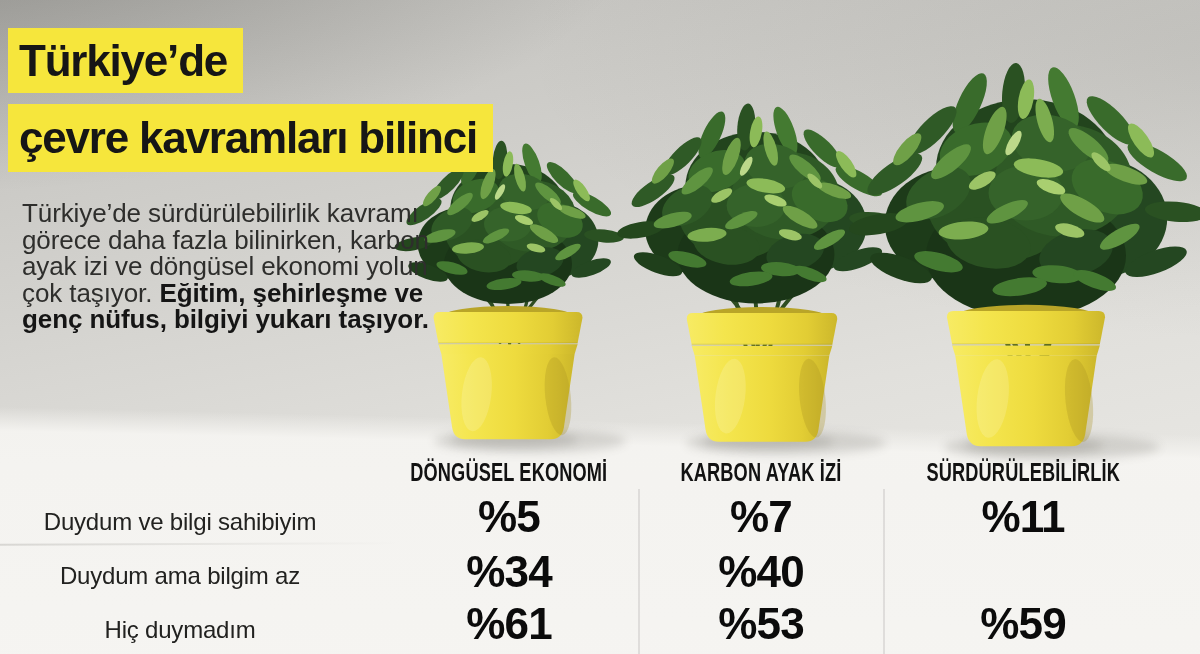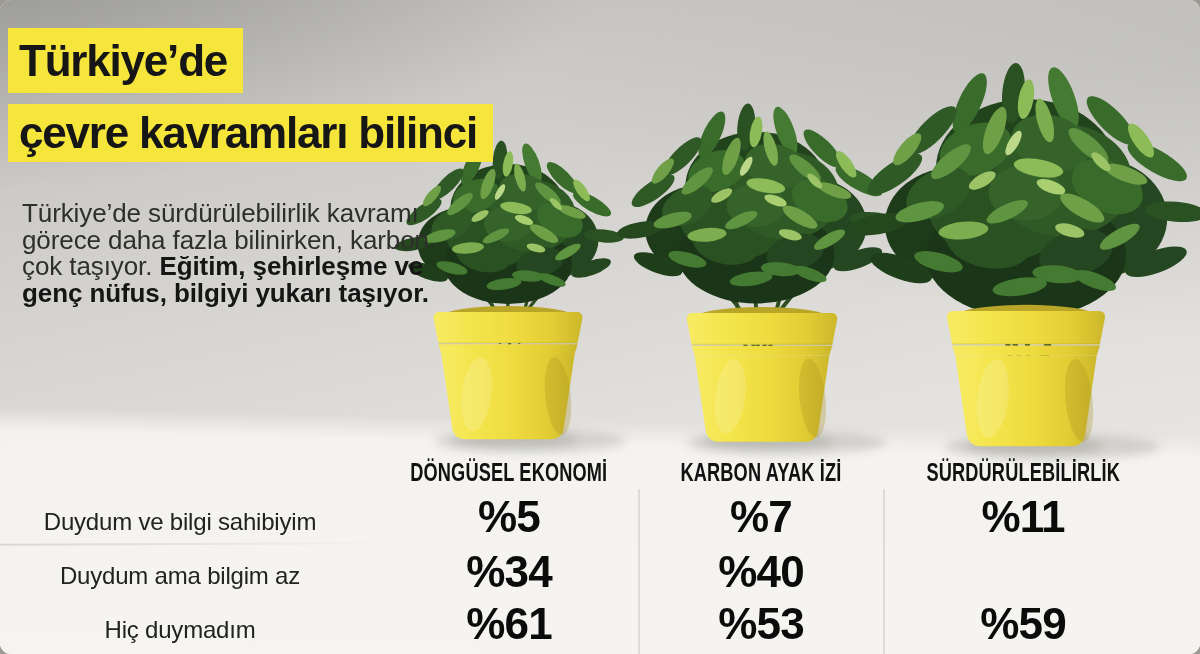--- a/index.html
+++ b/index.html
@@ -1,19 +1,19 @@
 <!DOCTYPE html>
 <html><head>
 <meta charset="utf-8">
 <style>
   * { margin:0; padding:0; box-sizing:border-box; }
   html,body { background:#9a9994; }
   .stage {
     position:relative; width:1200px; height:654px; overflow:hidden;
-    font-family:"Liberation Sans", sans-serif; background:#fef9c3;border-radius:11px;
+    font-family:"Liberation Sans", sans-serif; background:#fef9c3;
   }
   
   .bg {
     position:absolute; inset:0;
     background:
       radial-gradient(135% 95% at -8% -14%, rgba(38,38,34,0.32), rgba(38,38,34,0) 46%),
       radial-gradient(120% 85% at 106% 8%, rgba(70,70,64,0.12), rgba(70,70,64,0) 52%),
       linear-gradient(168deg, #bebdb9 0%, #cbcac6 20%, #d7d6d2 42%, #e1e0dc 62%, #e7e6e2 80%, #e9e8e4 100%);
   }
   .floor {
@@ -29,21 +29,21 @@
   .plants { position:absolute; inset:0; }
 
   
   .title { position:absolute; left:8px; top:28px; z-index:5; }
   .hl {
     display:flex; align-items:center; width:max-content;
     background:#f6e63c; color:#161616; font-weight:bold;
     font-size:44px; letter-spacing:-1.2px; padding:0 16px 0 11px;
   }
   .hl-1 { height:65px; margin-bottom:11px; }
-  .hl-2 { height:58px; }
+  .hl-2 { height:68px; }
 
   
   .intro {
     position:absolute; left:22px; top:200px; z-index:5;
     font-size:26px; line-height:26.5px; color:#2e2e2c; letter-spacing:-0.1px;
   }
   .intro .b { font-weight:bold; color:#151515; }
 
   
   .vline { position:absolute; top:489px; bottom:0; width:2px; background:rgba(90,88,82,0.14); z-index:4; }
@@ -199,20 +199,21 @@
       <span>Türkiye’de</span>
     </div>
     <div class="hl hl-2">
       <span>çevre kavramları bilinci</span>
     </div>
   </div>
 
   <div class="intro">
     <div><span>Türkiye’de sürdürülebilirlik kavramı</span></div>
     <div><span>görece daha fazla bilinirken, karbon</span></div>
+    <div><span>ayak izi ve döngüsel ekonomi yolun</span></div>
     <div><span>çok taşıyor. </span><span class="b">Eğitim, şehirleşme ve</span></div>
     <div><span class="b">genç nüfus, bilgiyi yukarı taşıyor.</span></div>
   </div>
 
   <div class="vline vline-1"></div>
   <div class="vline vline-2"></div>
 
   <div class="col-head c1">
     <span class="cond">DÖNGÜSEL EKONOMİ</span>
   </div>

